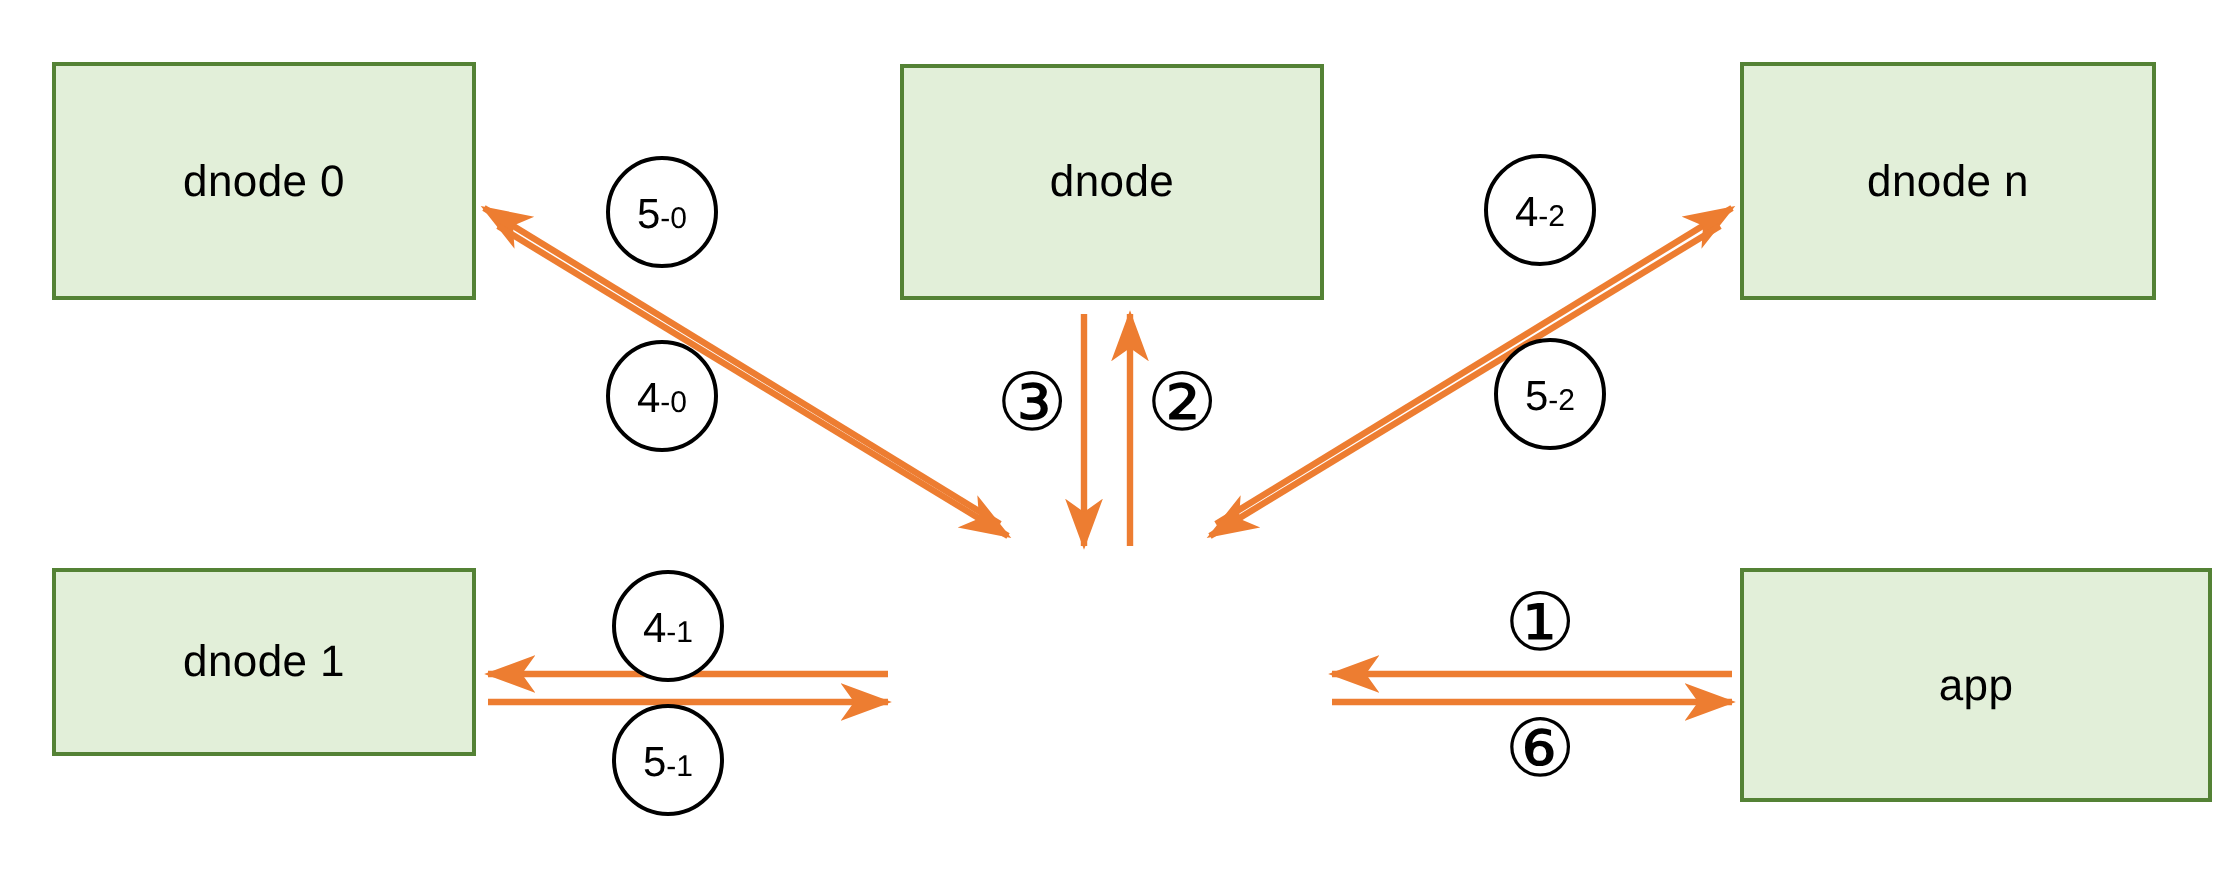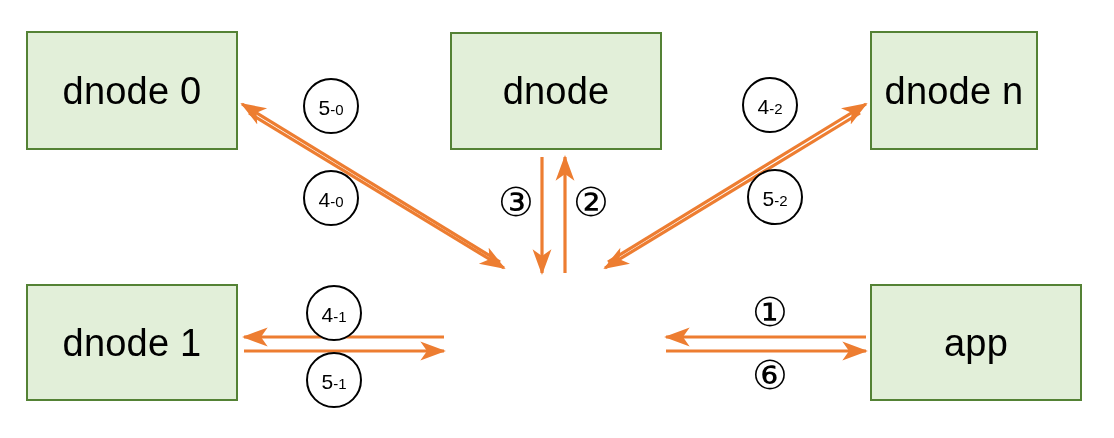--- a/index.html
+++ b/index.html
@@ -28,21 +28,21 @@
     position: absolute;
     box-sizing: border-box;
     background: #E2EFD9;
     border: 2px solid #548235;
     display: flex;
     align-items: center;
     justify-content: center;
   }
   .node-label {
     font-family: "Liberation Sans", sans-serif;
-    font-size: 38px;
+    font-size: 22px;
     color: #000000;
     letter-spacing: 0.2px;
     line-height: 1;
     white-space: nowrap;
   }
   
   .edge-badge {
     position: absolute;
     box-sizing: border-box;
     width: 56px;
@@ -111,30 +111,30 @@
   </svg>
 
   <div class="node-box" style="left:26px; top:31px; width:212px; height:119px;">
     <span class="node-label">dnode 0</span>
   </div>
 
   <div class="node-box" style="left:450px; top:32px; width:212px; height:118px;">
     <span class="node-label">dnode</span>
   </div>
 
-  <div class="node-box" style="left:870px; top:31px; width:168px; height:119px;">
+  <div class="node-box" style="left:870px; top:31px; width:208px; height:119px;">
     <span class="node-label">dnode n</span>
   </div>
 
-  <div class="node-box" style="left:26px; top:284px; width:212px; height:117px;">
+  <div class="node-box" style="left:26px; top:284px; width:212px; height:94px;">
     <span class="node-label">dnode 1</span>
   </div>
 
 
-  <div class="node-box" style="left:870px; top:284px; width:212px; height:117px;">
+  <div class="node-box" style="left:870px; top:284px; width:236px; height:117px;">
     <span class="node-label">app</span>
   </div>
 
   <div class="edge-badge" style="left:303px; top:78px;">
     <span class="major">5</span>
       <span class="minor">-0</span>
   </div>
 
   <div class="edge-badge" style="left:303px; top:170px;">
     <span class="major">4</span>

